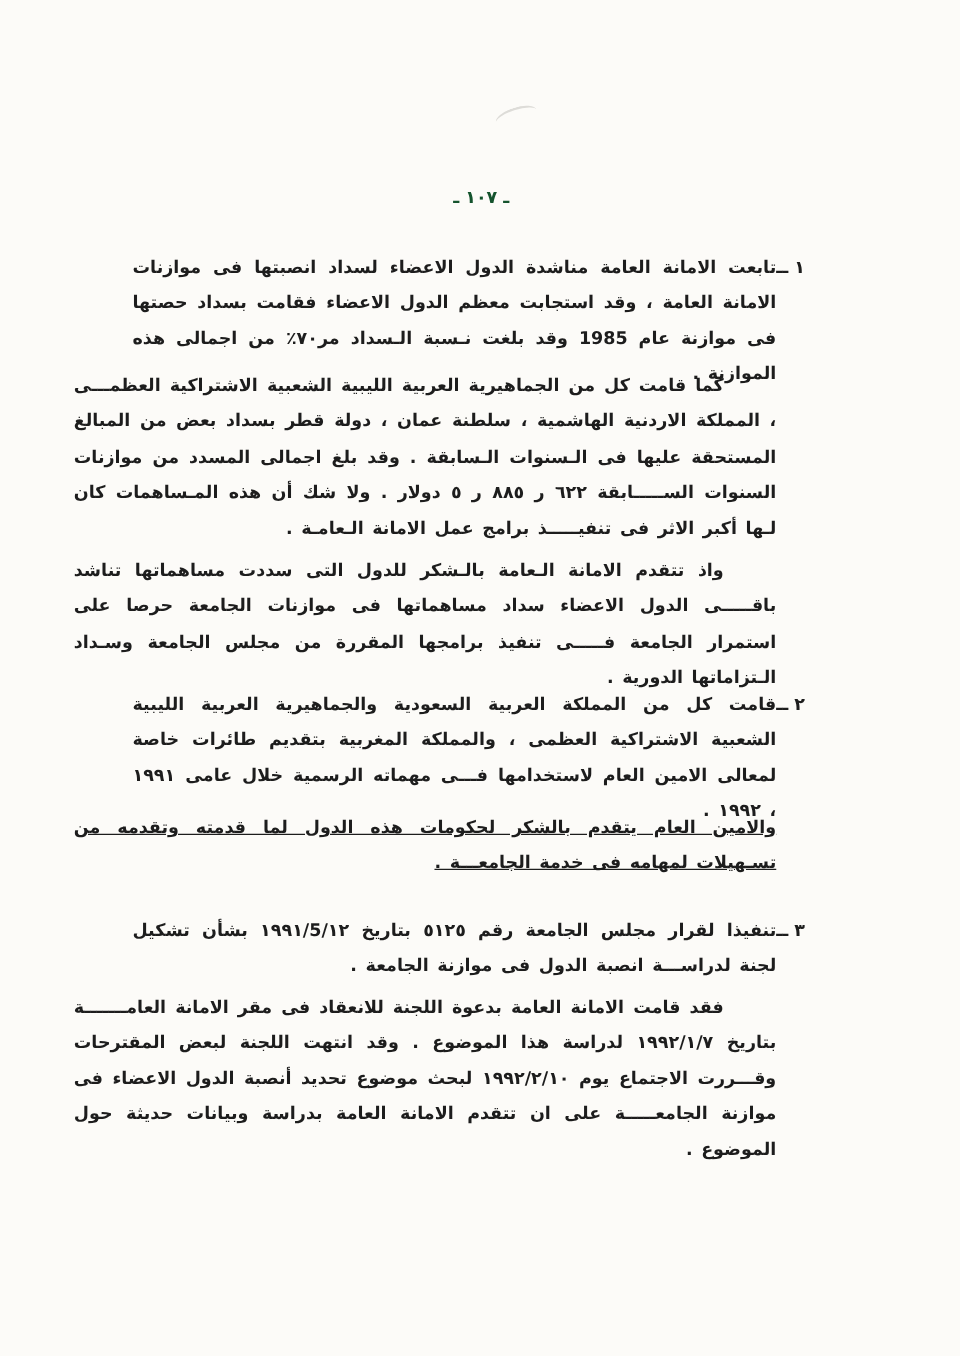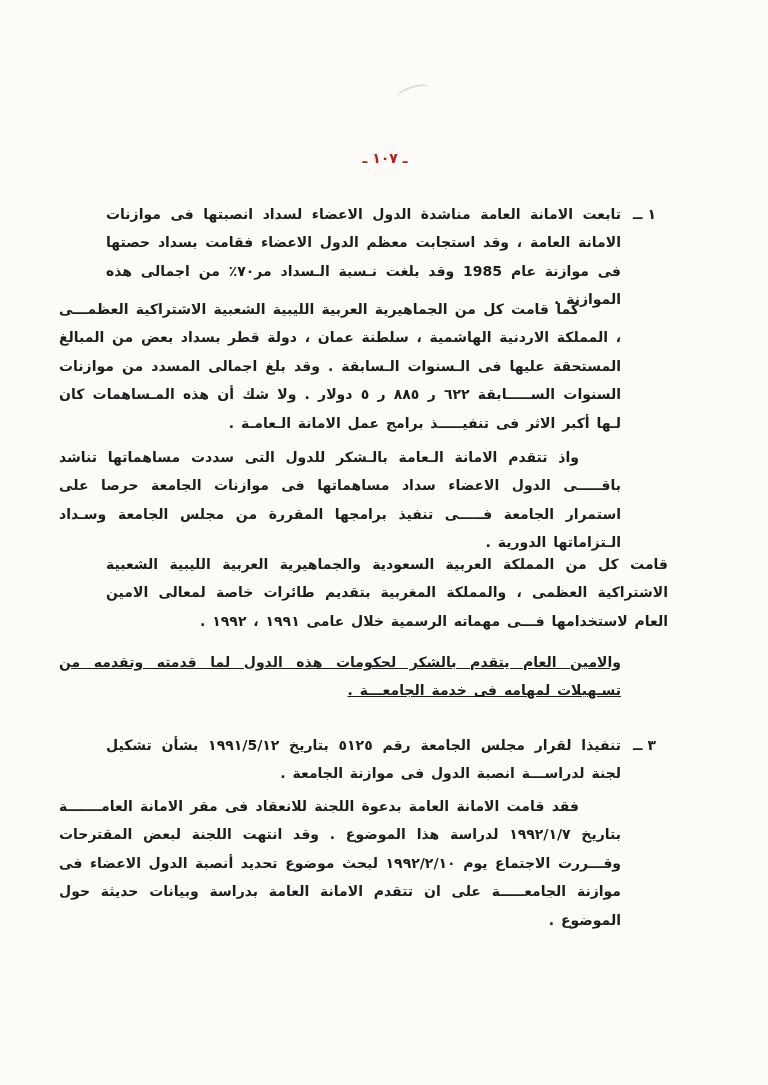--- a/index.html
+++ b/index.html
@@ -20,21 +20,21 @@
   }
   .pageno {
     position: absolute;
     top: 150px;
     left: 320px;
     width: 130px;
     text-align: center;
     font-size: 14px;
     font-weight: 700;
     letter-spacing: 2px;
-    color: #b91c1c;
+    color: #14532d;
   }
   .smudge {
     position: absolute;
     top: 86px;
     left: 396px;
     width: 34px;
     height: 12px;
     border-top: 2px solid #b9b7b2;
     border-radius: 50%;
     opacity: 0.45;
@@ -51,21 +51,21 @@
     right: 0;
     width: 562px;
     display: flex;
     flex-direction: row; 
     font-size: 14px;
     font-weight: 700;
     line-height: 28.4px;
   }
   .marker {
     flex: 0 0 47px;
-    text-align: center;
+    text-align: left;
     white-space: nowrap;
   }
   .ptext {
     flex: 1 1 auto;
     text-align: justify;
     text-justify: inter-word;
     word-spacing: 2px;
   }
   .para-row.no-marker { padding-right: 47px; }
   .para-row.indent .ptext { text-indent: 42px; }
@@ -89,20 +89,21 @@
         <span class="marker">١ ــ</span>
         <div class="ptext">تابعت الامانة العامة مناشدة الدول الاعضاء لسداد انصبتها فى موازنات الامانة العامة ، وقد استجابت معظم الدول الاعضاء فقامت بسداد حصتها فى موازنة عام 1985 وقد بلغت نـسبة الـسداد مر٧٠٪ من اجمالى هذه الموازنة .</div>
       </div>
       <div class="para-row pos-2 no-marker indent">
         <div class="ptext">كما قامت كل من الجماهيرية العربية الليبية الشعبية الاشتراكية العظمـــى ، المملكة الاردنية الهاشمية ، سلطنة عمان ، دولة قطر بسداد بعض من المبالغ المستحقة عليها فى الـسنوات الـسابقة . وقد بلغ اجمالى المسدد من موازنات السنوات الســـــابقة ٦٢٢ ر ٨٨٥ ر ٥ دولار . ولا شك أن هذه المـساهمات كان لـها أكبر الاثر فى تنفيـــــذ برامج عمل الامانة الـعامـة .</div>
       </div>
       <div class="para-row pos-3 no-marker indent">
         <div class="ptext">واذ تتقدم الامانة الـعامة بالـشكر للدول التى سددت مساهماتها تناشد باقـــــى الدول الاعضاء سداد مساهماتها فى موازنات الجامعة حرصا على استمرار الجامعة فـــــى تنفيذ برامجها المقررة من مجلس الجامعة وسـداد الـتزاماتها الدورية .</div>
       </div>
       <div class="para-row pos-4">
+        <span class="marker">٢ ــ</span>
         <div class="ptext">قامت كل من المملكة العربية السعودية والجماهيرية العربية الليبية الشعبية الاشتراكية العظمى ، والمملكة المغربية بتقديم طائرات خاصة لمعالى الامين العام لاستخدامها فـــى مهماته الرسمية خلال عامى ١٩٩١ ، ١٩٩٢ .</div>
       </div>
       <div class="para-row pos-5 no-marker">
         <div class="ptext">والامين العام يتقدم بالشكر لحكومات هذه الدول لما قدمته وتقدمه من تسـهيلات لمهامه فى خدمة الجامعـــة .</div>
       </div>
       <div class="para-row pos-6">
         <span class="marker">٣ ــ</span>
         <div class="ptext">تنفيذا لقرار مجلس الجامعة رقم ٥١٢٥ بتاريخ ١٩٩١/5/١٢ بشأن تشكيل لجنة لدراســـة انصبة الدول فى موازنة الجامعة .</div>
       </div>
       <div class="para-row pos-7 no-marker indent">

